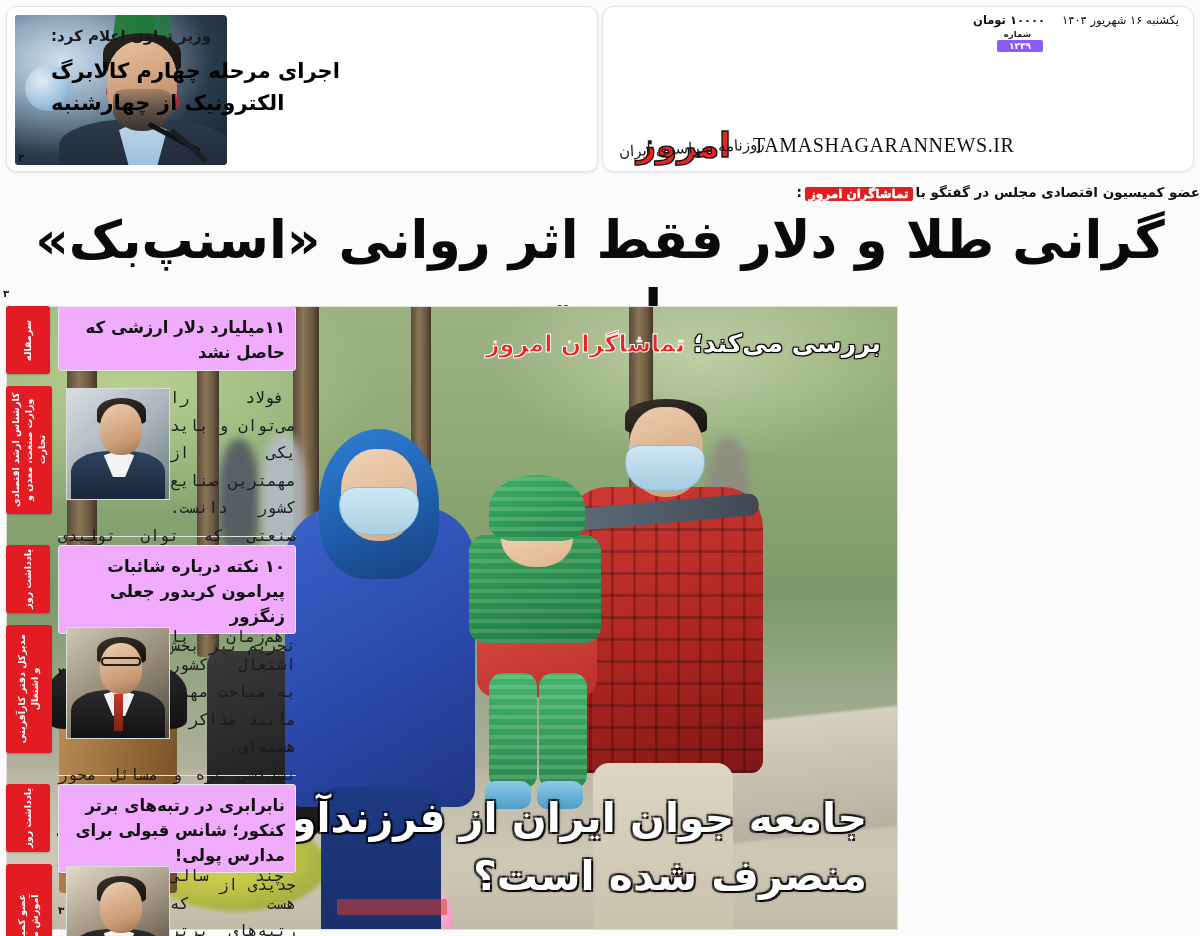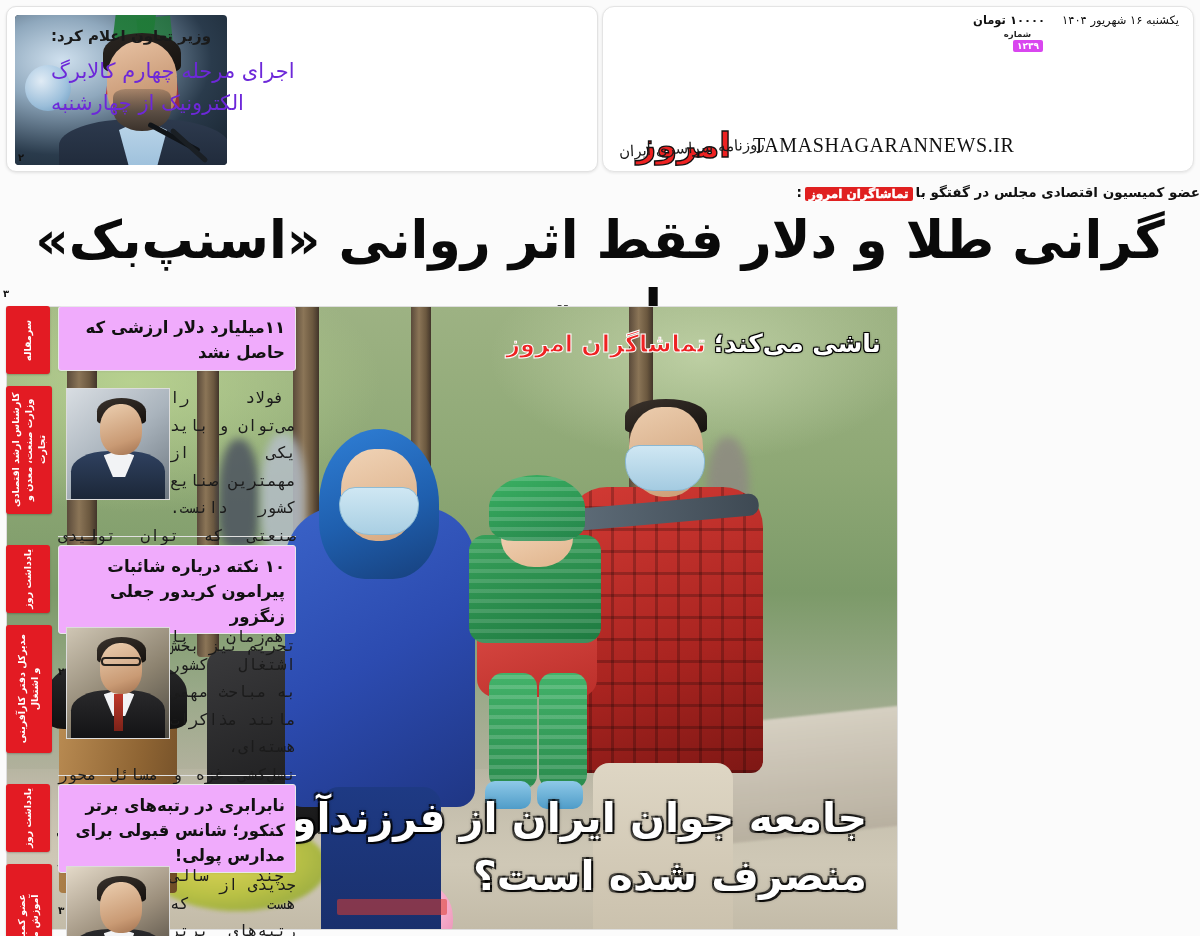--- a/index.html
+++ b/index.html
@@ -76,41 +76,41 @@
   }
   .pagenum-corner {
     position:absolute; left:3px; bottom:2px; font-size:10px; color:#111; font-weight:700;
     direction:rtl;
   }
   .tlc-text {
     position:absolute; right: 228px; left: 12px; top: 18px;
     text-align: left; direction: rtl; margin-left: 32px;
   }
   .tlc-kicker { font-size: 15px; font-weight: 700; color:#1a1a1a; line-height:1.5; margin-bottom:7px;}
-  .tlc-title { font-size: 21px; font-weight: 400; color:#6d28d9; line-height:1.55; letter-spacing:-.2px;}
+  .tlc-title { font-size: 21px; font-weight: 700; color:#000000; line-height:1.55; letter-spacing:-.2px;}
 
   
   .masthead {
     position:absolute; left:602px; top:6px; width:592px; height:166px;
     background:#fff; border:1px solid #e4e4e4; border-radius:12px;
     box-shadow: 0 1px 3px rgba(0,0,0,.09); overflow:hidden;
   }
   .mh-dateline{
     position:absolute; right:14px; top:6px; direction:rtl; text-align:right;
     font-size:11.5px; font-weight:400; color:#111; white-space:nowrap;
   }
   .mh-price{
     position:absolute; right:148px; top:6px; font-size:11.5px; font-weight:700; color:#111; white-space:nowrap;
   }
   .mh-shomare{
     position:absolute; right:162px; top:22px; font-size:8.5px; font-weight:700; color:#222;
   }
   .mh-issue{
-    position:absolute; right:150px; top:33px; background:#d946ef; color:#fff;
-    font-size:9px; font-weight:700; padding:1px 4px; border-radius:2px; letter-spacing:.5px;
+    position:absolute; right:150px; top:33px; background:#8b5cf6; color:#fff;
+    font-size:9px; font-weight:700; padding:1px 12px; border-radius:2px; letter-spacing:.5px;
   }
   .mh-logo{
     position:absolute; right:18px; left:18px; top:18px; height:108px;
     display:flex; align-items:center; justify-content:flex-start; direction:rtl;
   }
   .mh-logo-text{
     font-family:"DejaVu Sans","Liberation Sans",sans-serif;
     font-size:104px; line-height:.95; font-weight:700; color:#ee2222;
     -webkit-text-stroke: 2px #111; letter-spacing:-4px;
     white-space:nowrap; transform: translateY(-2px);
@@ -496,21 +496,21 @@
       <div class="legb"></div>
       <div class="legb legb2"></div>
       <div class="shoeb" style="left:8px;"></div>
       <div class="shoeb" style="left:60px;"></div>
       <div class="sweater"></div>
       <div class="faceb"></div>
       <div class="hatb"></div>
     </div>
 
     <div class="mp-brandtag">
-      <span class="btxt">ناشی می‌کند؛</span>
+      <span class="btxt">بررسی می‌کند؛</span>
       <span class="blogo">تماشاگران امروز</span>
     </div>
 
     <div class="mp-caption">
       <div class="l">جامعه جوان ایران از فرزندآوری</div>
       <div class="l">منصرف شده است؟</div>
     </div>
 
     <div class="mp-watermark"></div>
     <div class="mp-pagenum">۶</div>

